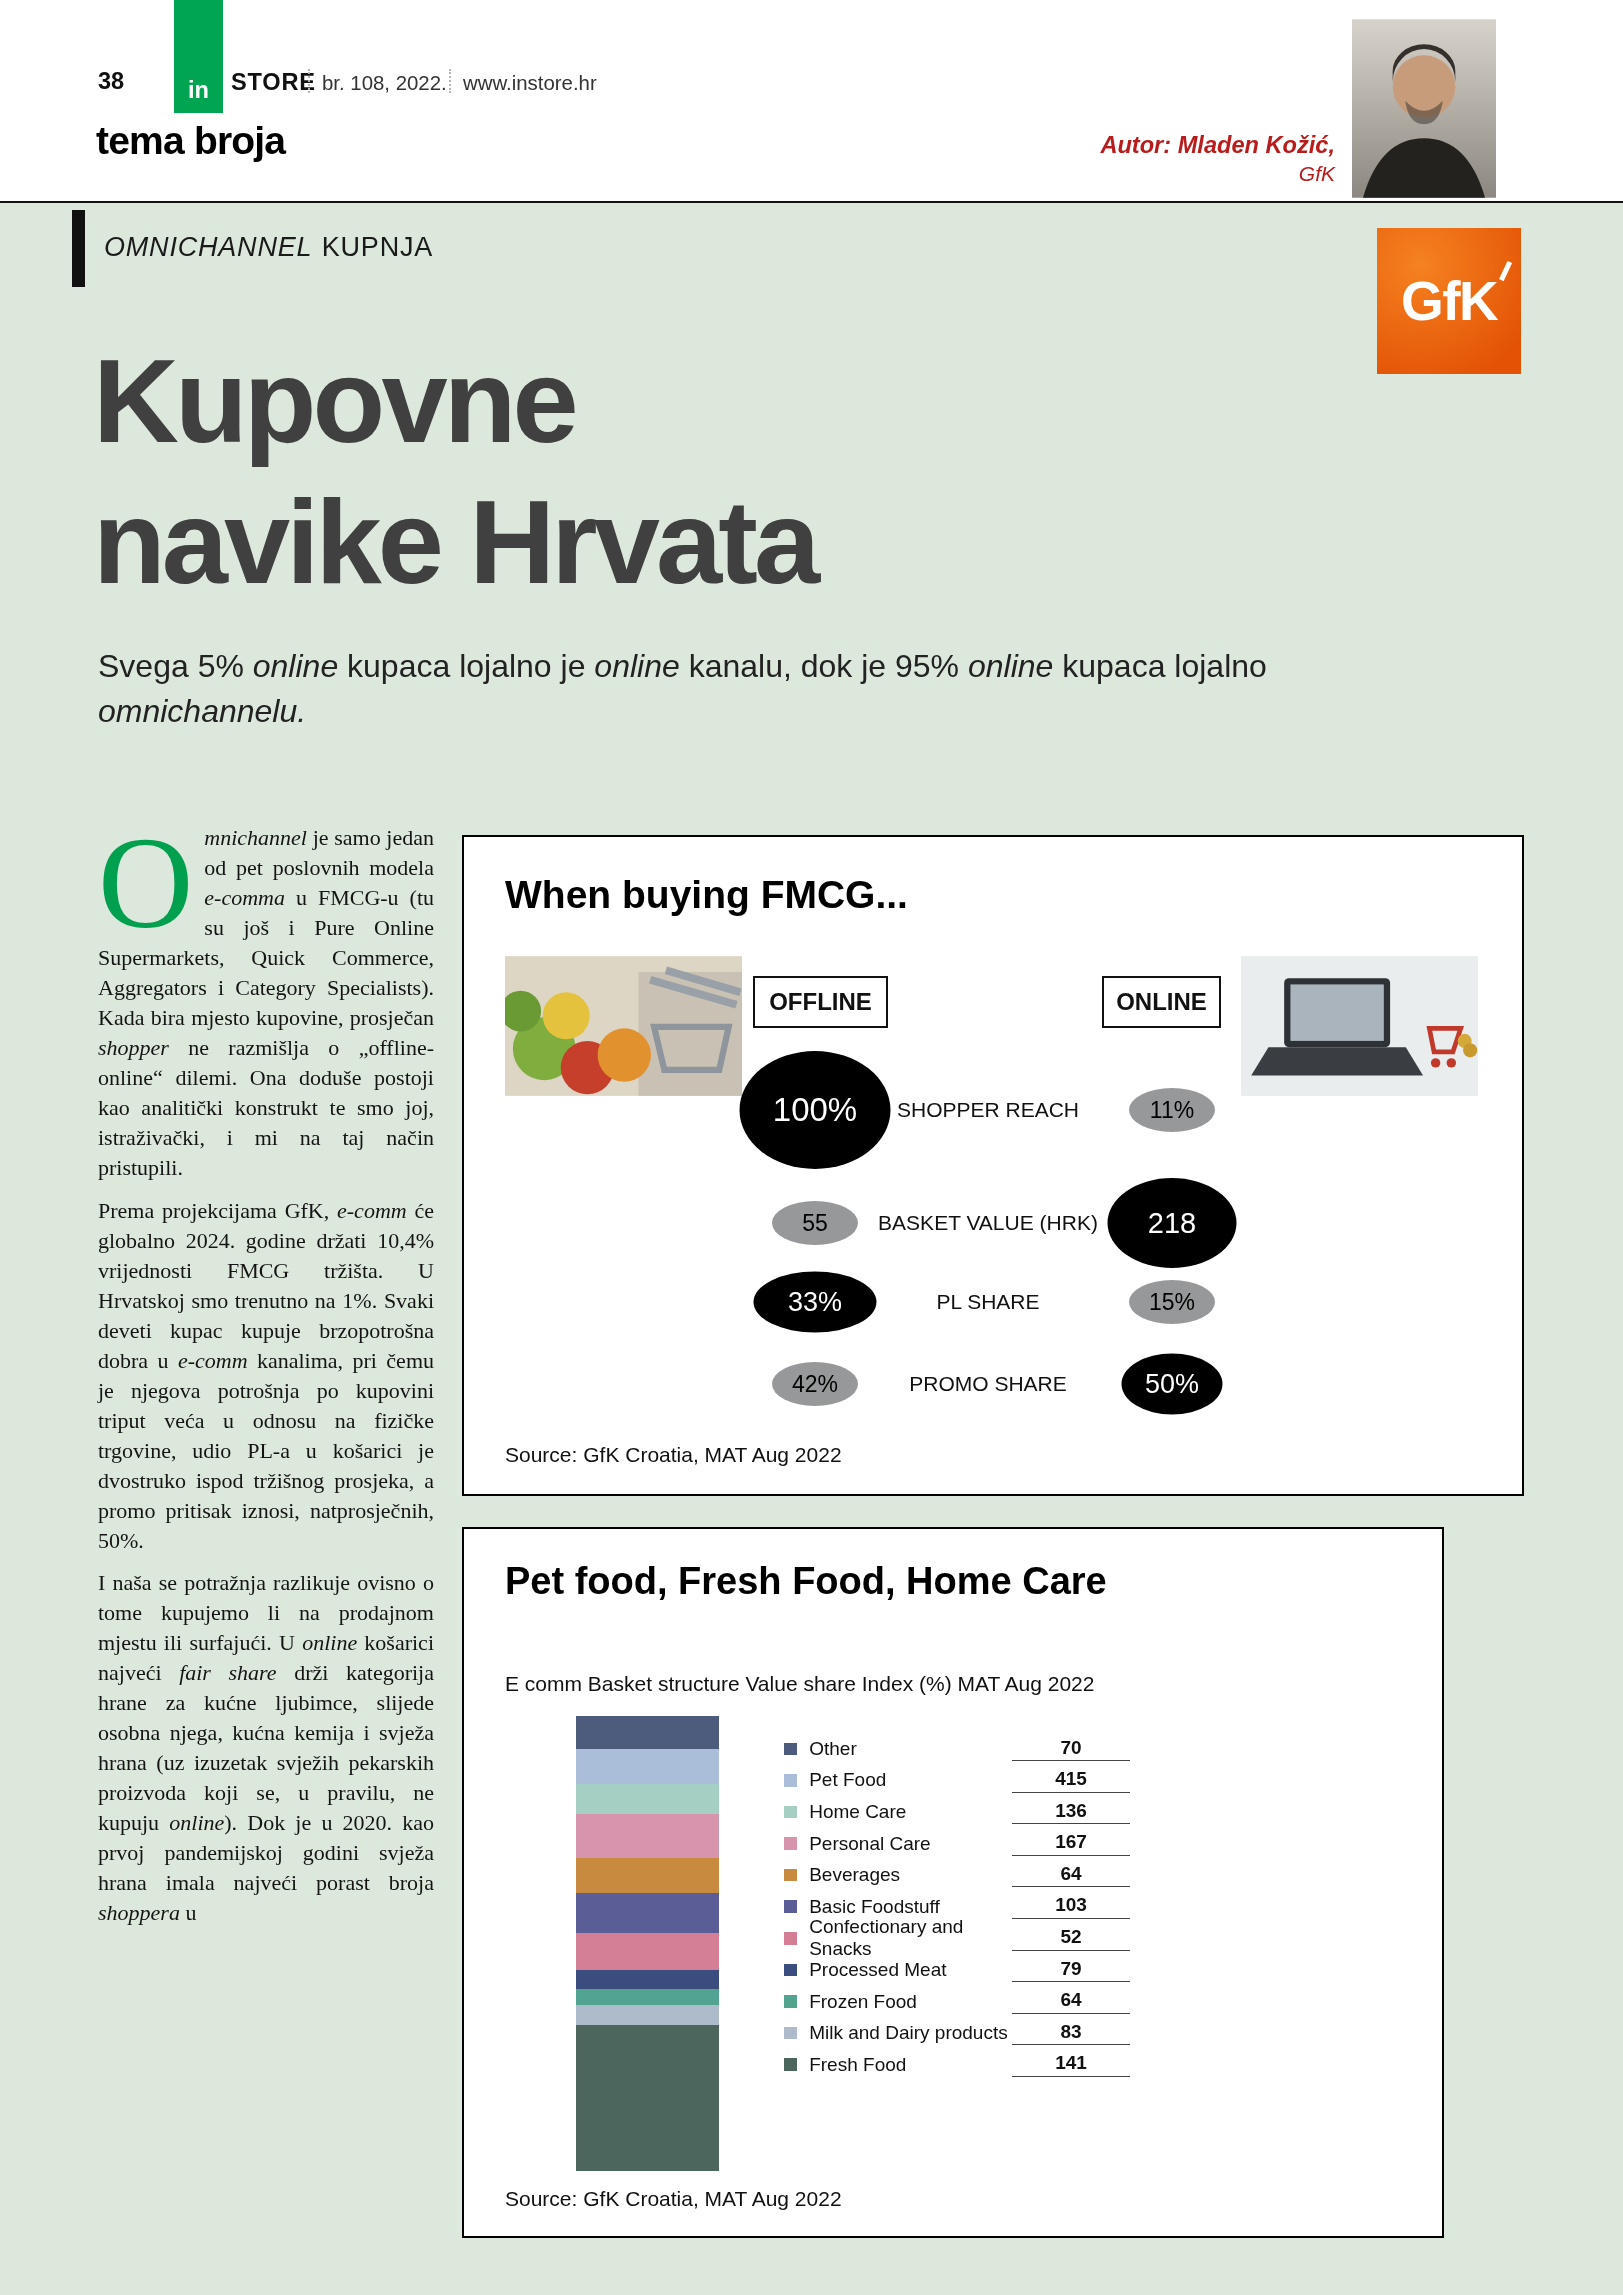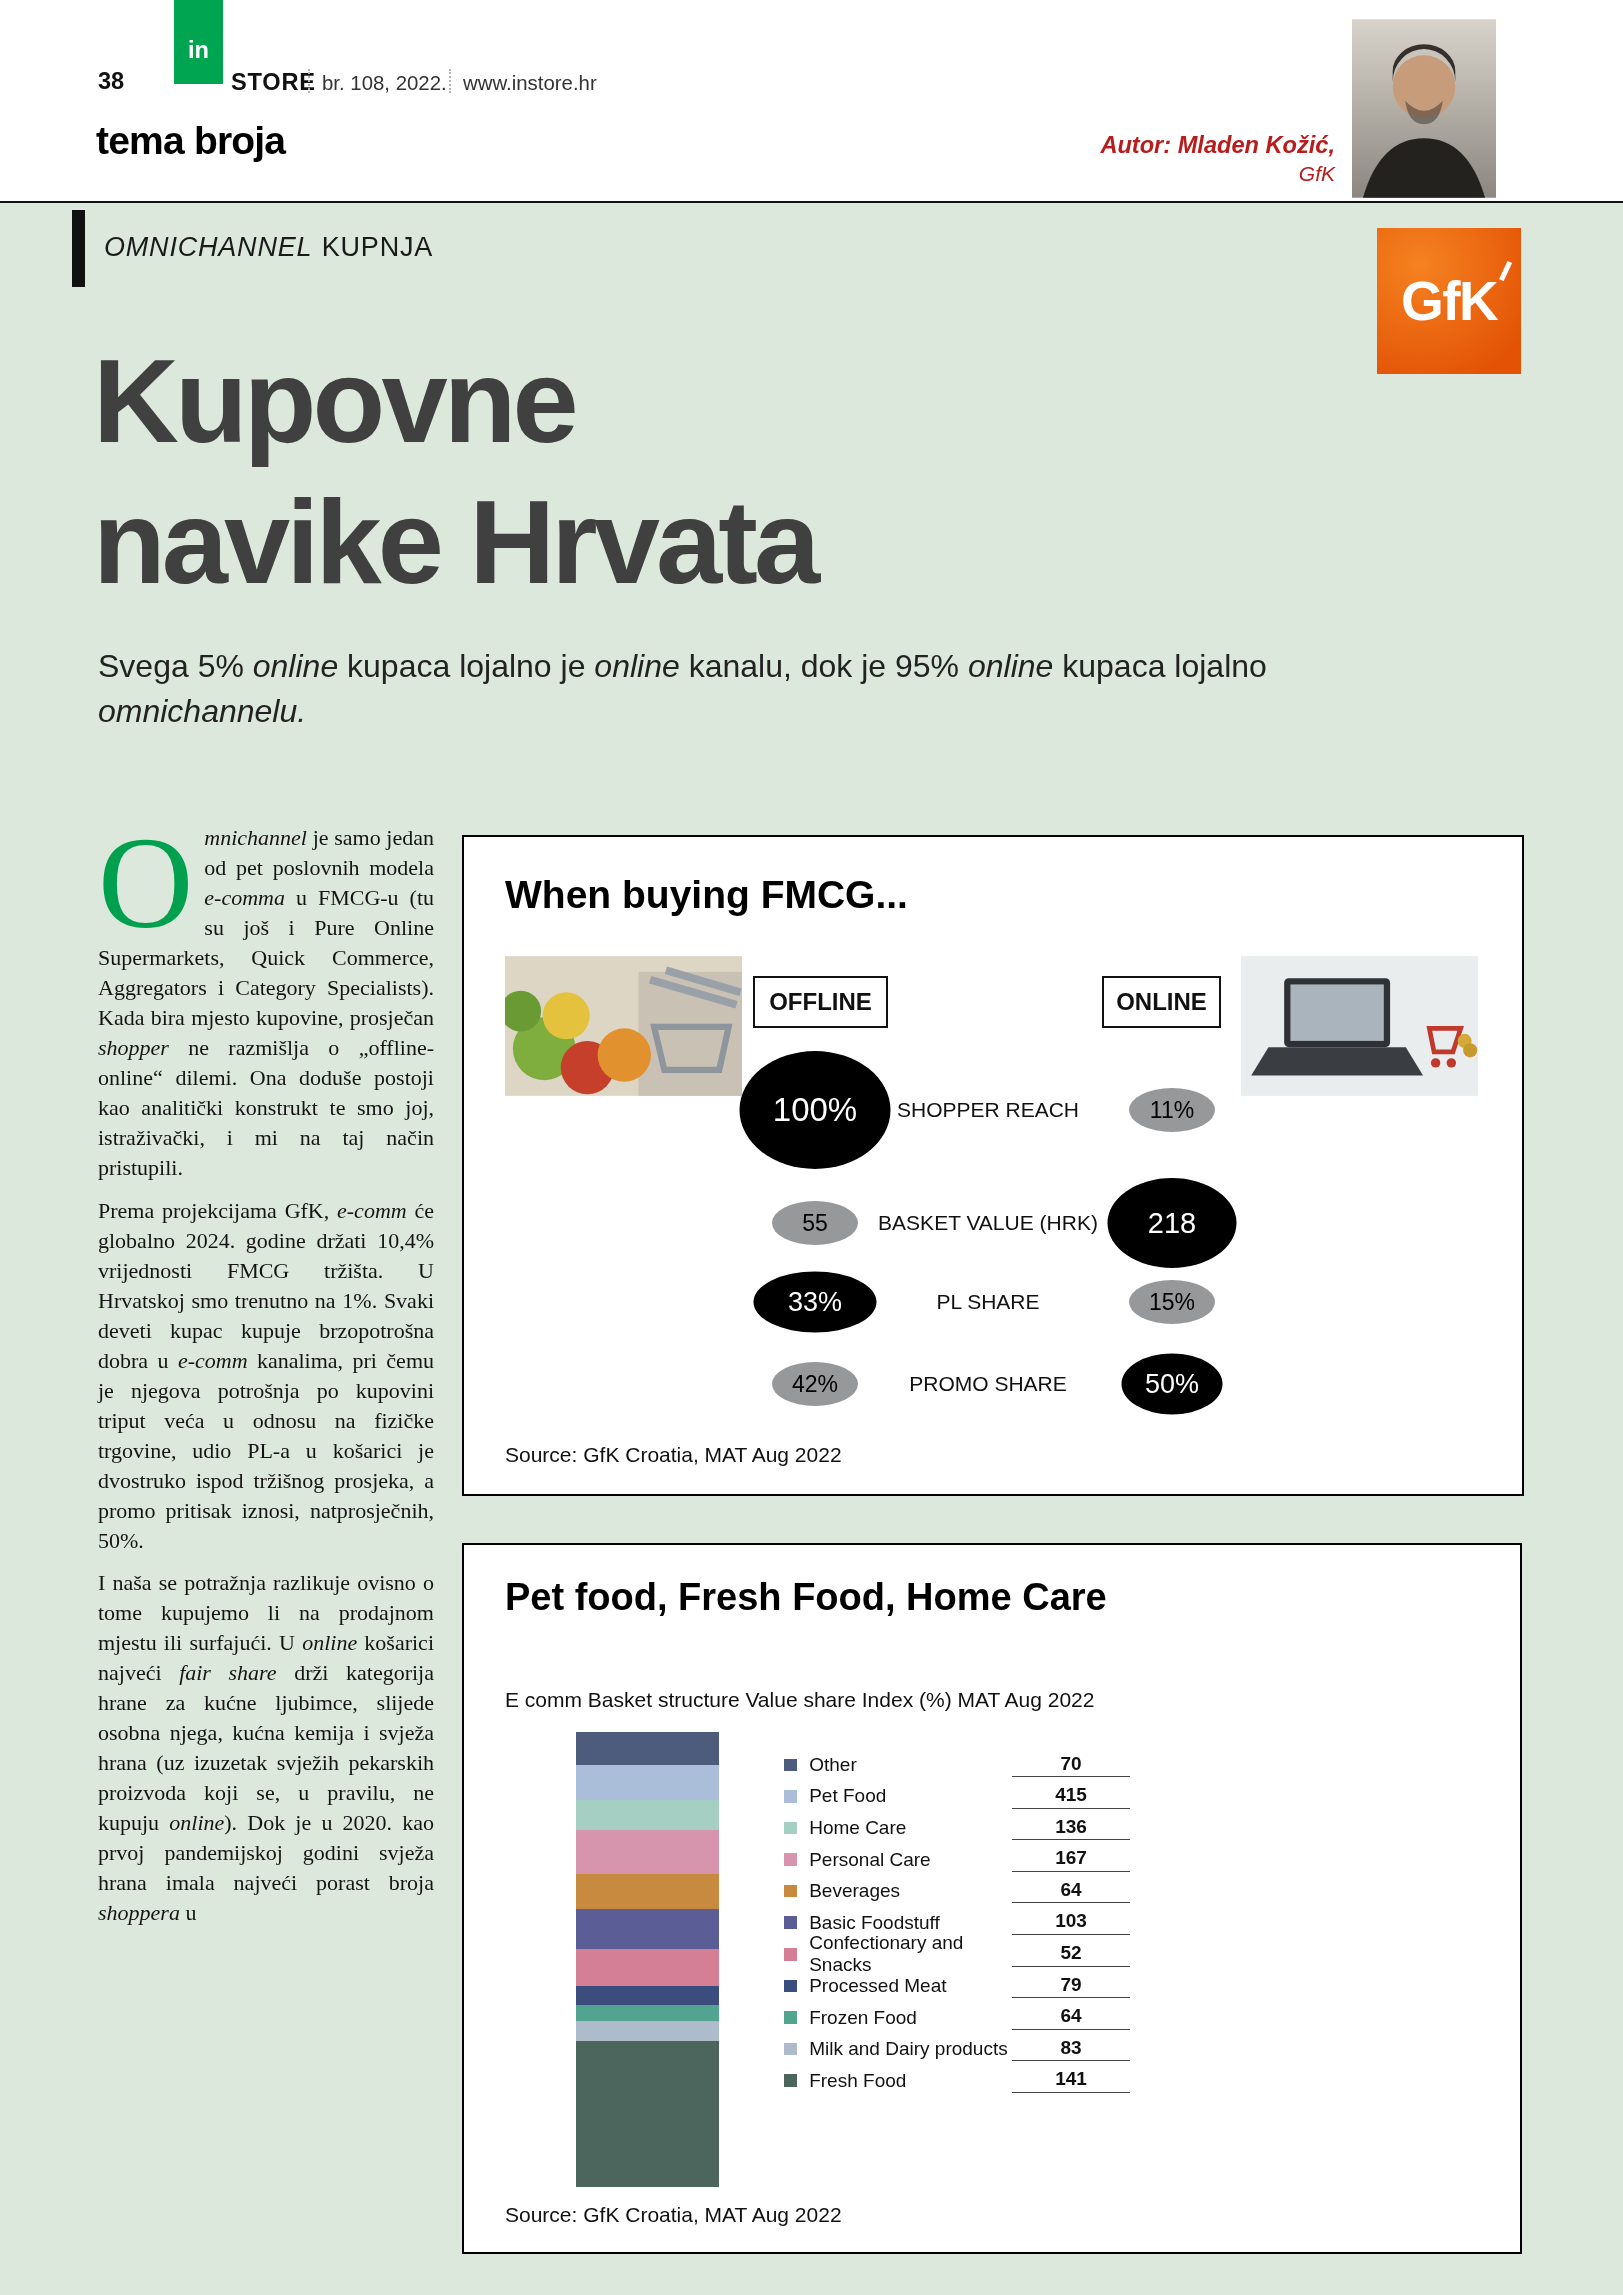--- a/index.html
+++ b/index.html
@@ -3,22 +3,22 @@
 <meta charset="utf-8">
 <style>
   * { margin:0; padding:0; box-sizing:border-box; }
   html,body { width:1623px; height:2295px; }
   body { position:relative; font-family:"Liberation Sans", sans-serif; background:#dce8dc; overflow:hidden; }
   .it { font-style:italic; }
 
   
   .masthead { position:absolute; top:0; left:0; width:1623px; height:203px; background:#ffffff; border-bottom:2.4px solid #111; }
   .pagenum { position:absolute; left:98px; top:68px; font-size:23.6px; font-weight:bold; color:#111; }
-  .logo-in { position:absolute; left:174px; top:0; width:49px; height:84px; background:#00a551; color:#fff;
-             display:flex; align-items:flex-end; justify-content:center; font-size:23.6px; font-weight:bold; padding-bottom:20px;text-align:right; }
+  .logo-in { position:absolute; left:174px; top:0; width:49px; height:113px; background:#00a551; color:#fff;
+             display:flex; align-items:flex-end; justify-content:center; font-size:23.6px; font-weight:bold; padding-bottom:9px;text-align:right; }
   .logo-store { position:absolute; left:231px; top:69px; font-size:23.6px; font-weight:bold; color:#111; letter-spacing:0.8px; }
   .m-sep { position:absolute; top:69px; height:23.6px; border-left:2.4px dotted #b4b4b4; }
   .issue { position:absolute; left:322px; top:72px; font-size:20.4px; color:#333; }
   .site  { position:absolute; left:463px; top:72px; font-size:20.4px; color:#333; }
   .section-title { position:absolute; left:96px; top:119px; font-size:39px; font-weight:bold; color:#000; letter-spacing:-0.8px; }
   .author { position:absolute; right:288px; top:132px; text-align:right; color:#b91c1c;font-style:italic; }
   .author-line1 { font-size:23.6px; font-weight:bold; }
   .author-org { font-size:21px; margin-top:3.1px; }
   .author-photo { position:absolute; left:1352px; top:19px; width:144px; height:179px; overflow:hidden; }
 
@@ -41,21 +41,21 @@
 
   
   .body-col { position:absolute; left:98px; top:823px; width:336px; font-family:"Liberation Serif", serif;
               font-size:22px; line-height:30px; color:#141414; text-align:justify; }
   .body-para { margin-bottom:12.6px; }
   .dropcap { float:left; font-size:132px; line-height:110px; color:#00a04f; margin:4.7px 11px 0 0; font-family:"Liberation Serif", serif; }
 
   
   .chart-box { position:absolute; background:#fff; border:2.4px solid #000; }
   #chart1 { left:462px; top:835px; width:1062px; height:661px; }
-  #chart2 { left:462px; top:1527px; width:1060px; height:711px;margin-top:16px; }
+  #chart2 { left:462px; top:1527px; width:982px; height:711px; }
   .c-title1 { position:absolute; left:41px; top:36px; font-size:39px; color:#000; }
   .c-source { position:absolute; left:41px; font-size:21px; color:#111; }
 
   .photo { position:absolute; top:119px; width:237px; height:140px; overflow:hidden; }
   #photo-offline { left:41px; }
   #photo-online { left:777px; }
   .chan-box { position:absolute; top:139px; height:52px; border:2.4px solid #111; background:#fff;
               display:flex; align-items:center; justify-content:center; font-size:24px; font-weight:bold; color:#111; }
   #offline-head { left:289px; width:135px; }
   #online-head { left:638px; width:119px; }

